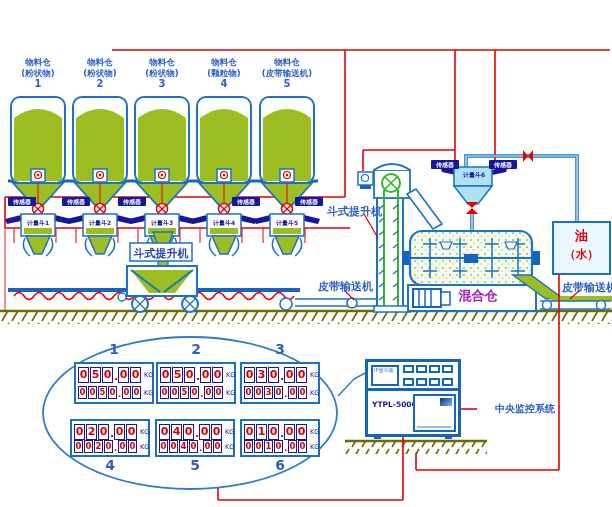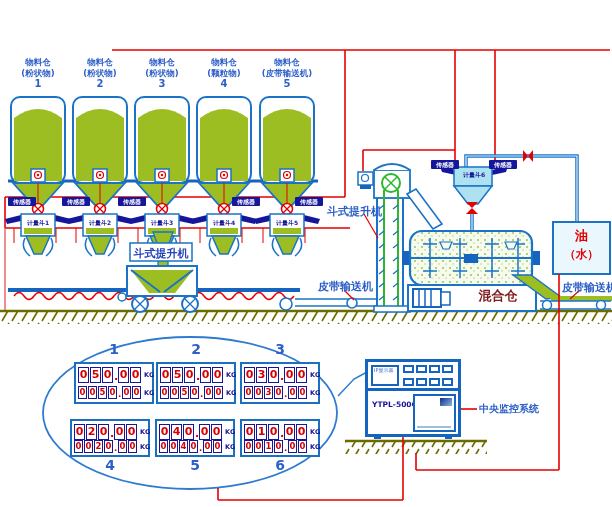--- a/index.html
+++ b/index.html
@@ -13,38 +13,38 @@
              line-height:1.25;top:57px;}
   .bin-label .bin-num{font-size:10px;display:block;}
   .bin-label span{display:block;}
   .sensor-tag{width:28px;height:9px;background:#16169A;color:#fff;font-size:6px;line-height:9px;
               text-align:center;font-weight:bold;border-radius:1px;}
   .weigh-tag{width:34px;text-align:center;color:#16169A;font-size:6px;font-weight:bold;}
   .eq-label{color:#2D5FC8;font-weight:bold;font-size:11px;white-space:nowrap;}
   .cart-label{left:131px;top:246px;width:60px;text-align:center;font-size:11px;font-weight:bold;
               color:#2442B8;white-space:nowrap;}
   .mixer-label{left:450px;top:287px;width:56px;text-align:center;font-size:13px;font-weight:bold;
-               color:#7f1d1d;margin-left:20px;}
+               color:#a21caf;}
   .oil-line1{left:553px;top:227px;width:57px;text-align:center;font-size:13px;font-weight:bold;color:#E50000;}
   .oil-line2{left:553px;top:247px;width:57px;text-align:center;font-size:11.5px;font-weight:bold;color:#E50000;}
-  .monitor-label{left:479px;top:402px;font-size:10px;font-weight:bold;color:#2D5FC8;white-space:nowrap;}
+  .monitor-label{left:495px;top:402px;font-size:10px;font-weight:bold;color:#2D5FC8;white-space:nowrap;}
   
   .panel{position:absolute;width:80px;border:2px solid #1B6FC0;background:#fff;box-sizing:border-box;
          display:flex;flex-direction:column;justify-content:space-between;padding:3px 2px;}
   .panel.r1{height:42px;} .panel.r2{height:38px;}
   .drow{display:flex;align-items:center;}
   .digits{display:flex;align-items:flex-end;}
   .digit{background:#fff;border:1px solid #16169A;color:#D60000;font-weight:bold;text-align:center;
          margin-right:1px;}
   .dot{color:#D60000;font-weight:bold;width:4px;align-self:flex-end;}
   .big .digit{width:9px;height:14px;font-size:11px;line-height:14px;}
   .big .dot{font-size:11px;}
   .small .digit{width:7px;height:11px;font-size:8.5px;line-height:11px;}
   .small .dot{font-size:8.5px;}
-  .unit{font-size:6.5px;color:#16169A;font-weight:bold;margin-left:2px;}
+  .unit{font-size:6.5px;color:#16169A;font-weight:normal;margin-left:2px;}
   .disp-num{position:absolute;color:#2D5FC8;font-weight:bold;font-size:14px;text-align:center;width:80px;}
   
   .cabinet{left:365px;top:359px;width:96px;height:78px;border:3px solid #1565C0;background:#fff;
            box-sizing:border-box;}
   .cab-screen{position:absolute;left:3px;top:3px;width:28px;height:21px;border:2px solid #1565C0;
               box-sizing:border-box;font-size:5px;color:#2D5FC8;line-height:1.4;padding-left:1px;overflow:hidden;}
   .cab-btns{position:absolute;left:35px;top:3px;width:54px;height:21px;display:flex;flex-wrap:wrap;
             gap:2px;align-content:space-between;}
   .cab-btn{width:11px;height:8px;border:2px solid #1565C0;box-sizing:border-box;background:#fff;}
   .cab-div{position:absolute;left:0;top:26px;width:100%;height:3px;background:#1565C0;}

